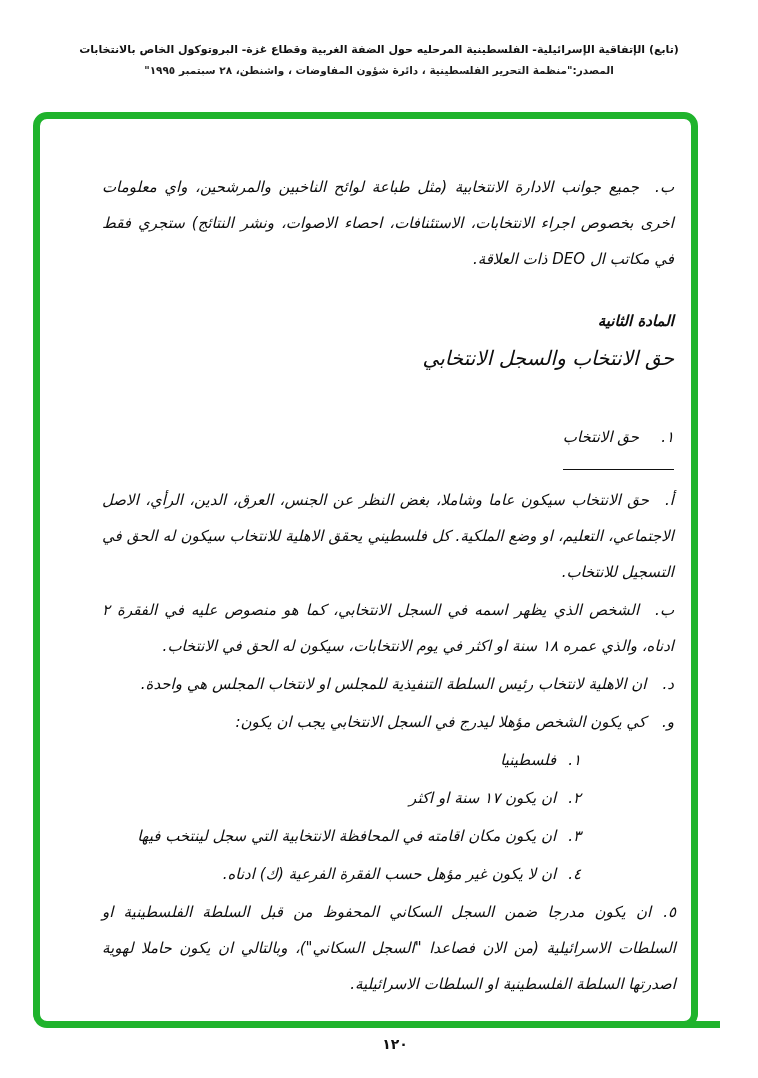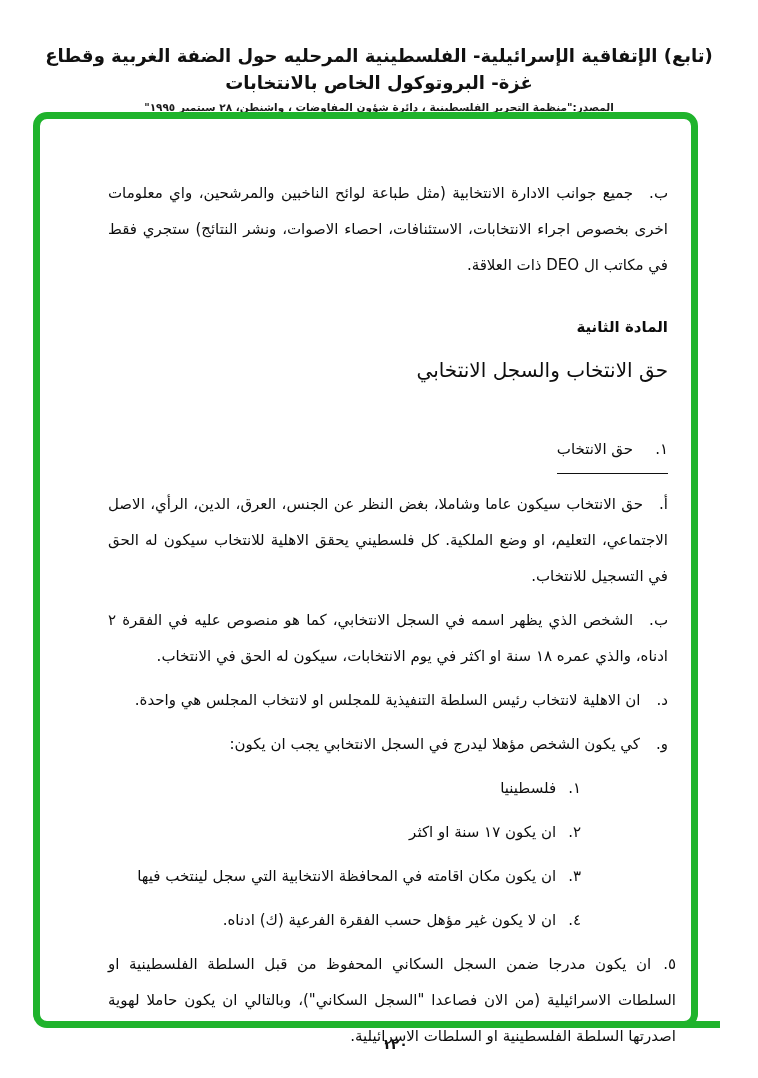--- a/index.html
+++ b/index.html
@@ -19,21 +19,21 @@
   
   .doc-header {
     position: absolute;
     top: 42px;
     left: 0;
     width: 100%;
     text-align: center;
     direction: rtl;
   }
   .doc-header .line1 {
-    font-size: 18px;
+    font-size: 11px;
     font-weight: bold;
     line-height: 1.5;
     letter-spacing: 0.2px;
     padding: 0 40px;
   }
   .doc-header .line2 {
     font-size: 10.5px;
     font-weight: bold;
     margin-top: 5px;
     color: #1a1a1a;
@@ -65,22 +65,23 @@
     width: 658px;
     height: 902px;
     direction: rtl;
     box-sizing: border-box;
     padding: 48px 22px 0 60px;
     font-size: 15px;
     line-height: 36px;
     color: #0d0d0d;
   }
   .content p {
-    margin: 8px;
+    margin: 2px;
     text-align: justify;
+    font-style: italic;
   }
   .marker {
     padding-left: 16px; 
     white-space: nowrap;
   }
   .intro {
     margin-bottom: 26px !important;
   }
   .article-title {
     font-weight: bold;
@@ -95,21 +96,21 @@
     margin-bottom: 44px !important;
     text-align: center;
   }
   .section-heading {
     margin-bottom: 12px !important;
     text-align: right !important;
   }
   .section-heading .underline {
     display: inline-block;
     border-bottom: 1.5px solid #111;
-    padding-bottom: 6px;
+    padding-bottom: 14px;
     font-weight: 500;
   }
   .section-heading .underline .marker { padding-left: 22px; }
   .sub-item {
     margin-right: 95px !important;
   }
   .sub-item .marker { padding-left: 12px; }
   .sub-item.flush {
     margin-right: 0 !important;
   }

